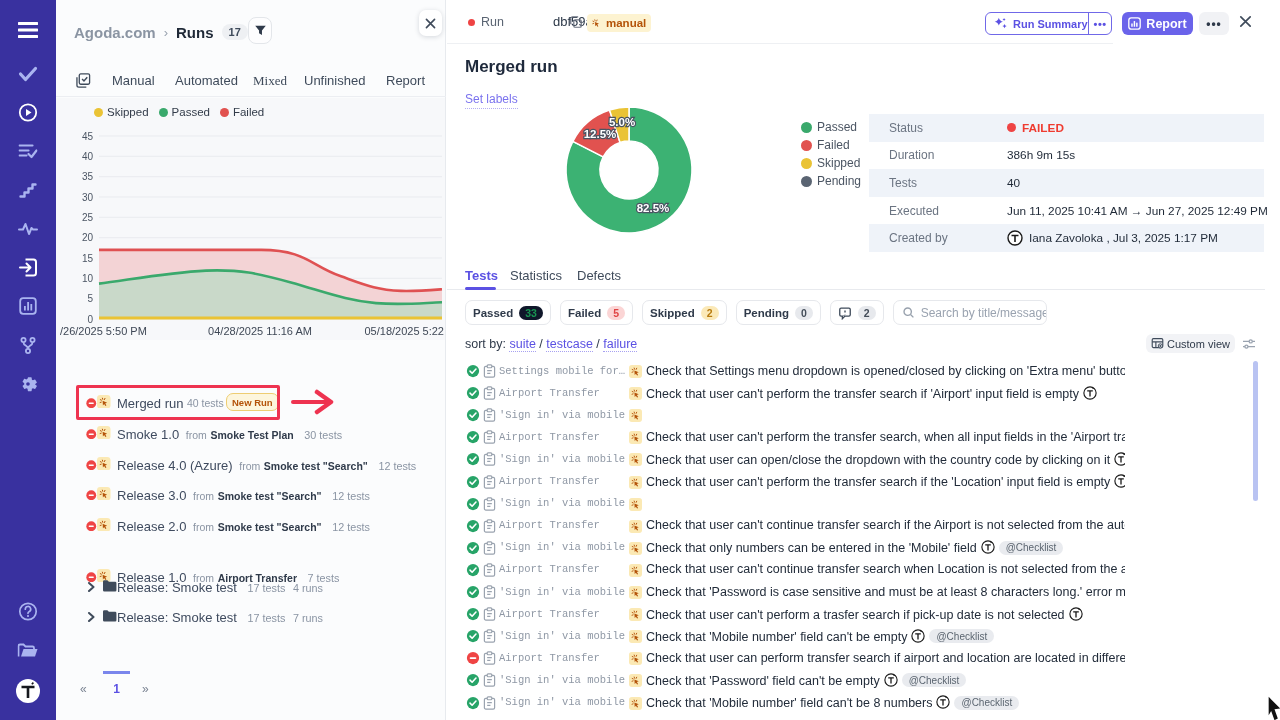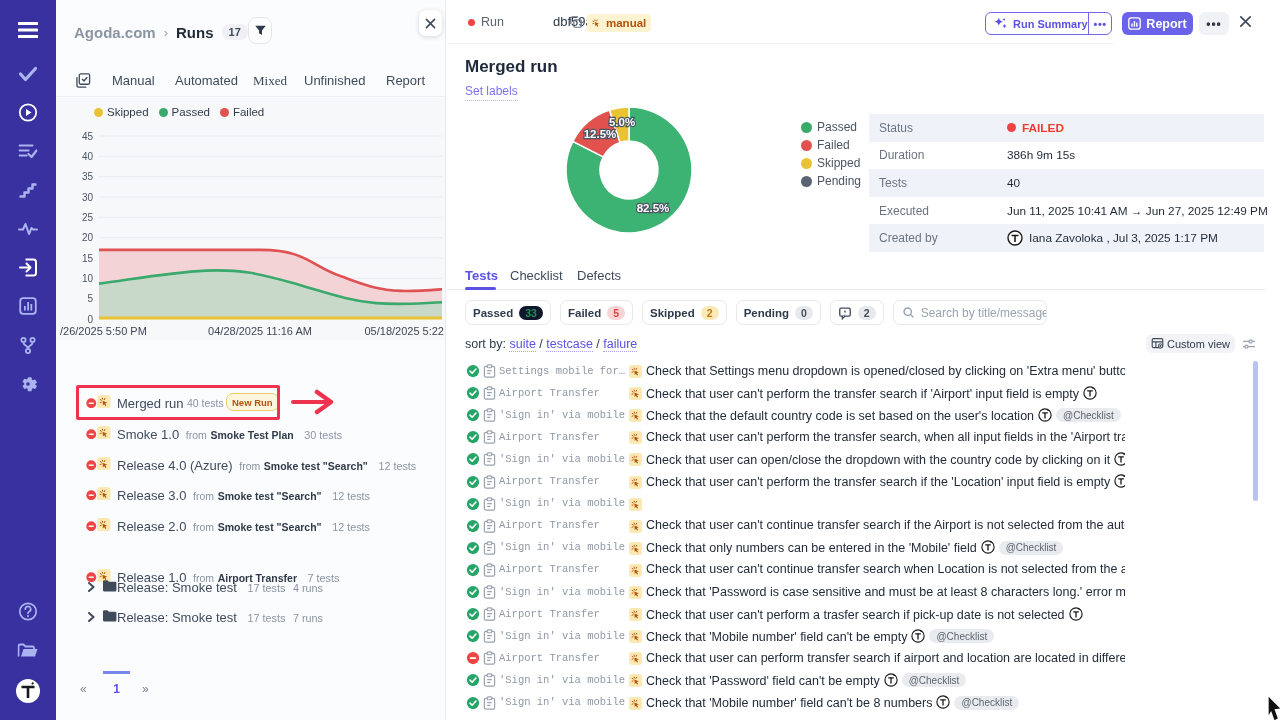--- a/index.html
+++ b/index.html
@@ -54,31 +54,31 @@
 #rhead .rlabel { position:absolute; left:34px; top:15px; font-size:12.5px; color:#5a6472; }
 #rhead .rid { position:absolute; left:60px; top:14px; font-size:13px; font-weight:400; color:#2c3848;margin-left:46px; }
 #manualbadge { position:absolute; left:140px; top:14px; height:18px; background:#fdf3d1; border-radius:4px; display:flex; align-items:center; padding:0 5px 0 3px; color:#b45309; font-weight:600; font-size:11.5px; }
 
 #runsummary { position:absolute; left:538px; top:12px; width:127px; height:23px; border:1px solid #7068e8; border-radius:6px; display:flex; align-items:center; color:#5b51e3; font-size:11px; font-weight:600; background:#fff; white-space:nowrap; }
 #reportbtn { position:absolute; left:675px; top:12px; width:71px; height:23px; background:#6a63ea; border-radius:6px; display:flex; align-items:center; justify-content:center; gap:5px; color:#fff; font-size:12.5px; font-weight:600; }
 #moregray { position:absolute; left:752px; top:12px; width:30px; height:23px; background:#f1f2f5; border-radius:6px; display:flex; align-items:center; justify-content:center; }
 #rclose { position:absolute; left:791px; top:14px; }
 
 #rtitle { position:absolute; left:18px; top:57px; font-size:17px; font-weight:700; color:#1e293b; }
-#setlabels { position:absolute; left:18px; top:84px; font-size:12px; color:#7a72ee; border-bottom:1px dotted #b3aef5; padding-bottom:2px; }
+#setlabels { position:absolute; left:18px; top:92px; font-size:12px; color:#7a72ee; border-bottom:1px dotted #b3aef5; padding-bottom:2px; }
 
 #donut { position:absolute; left:112px; top:100px; }
 #dlegend { position:absolute; left:354px; top:120px; font-size:12px; color:#4b5563; }
 #dlegend div { margin-bottom:4px; display:flex; align-items:center; }
 #dlegend .ld { width:11px; height:11px; border-radius:50%; margin-right:5px; }
 
 #itable { position:absolute; left:422px; top:114px; width:395px; }
 .irow { display:flex; height:27.6px; align-items:center; font-size:12px; white-space:nowrap; }
 .irow.odd { background:#eff3f9; }
-.irow .k { width:138px; padding-left:10px; color:#6b7482; flex:none; }
+.irow .k { width:138px; padding-left:20px; color:#6b7482; flex:none; }
 .irow .v { color:#1f2937; font-weight:500; font-size:11.8px; }
 
 #rtabs { position:absolute; left:0; top:266px; width:818px; height:24px; border-bottom:1px solid #e8eaee; }
 #rtabs .t { position:absolute; top:2px; font-size:13px; color:#3f4b5b; font-weight:500; }
 #rtabs .active { color:#5b51e3; font-weight:700; }
 #rtabs .bar { position:absolute; left:18px; top:21px; width:31px; height:3px; background:#5b51e3; border-radius:2px; }
 
 #chips { position:absolute; left:18px; top:300px; height:25px; display:flex; gap:9px; align-items:center; }
 .chip { height:25px; border:1px solid #e6e8ec; border-radius:7px; background:#fff; display:flex; align-items:center; gap:6px; padding:0 7px; font-size:11.5px; font-weight:600; color:#2f3a4a; white-space:nowrap; }
 .cbadge { border-radius:8px; font-size:10.5px; font-weight:600; padding:1px 6px; }
@@ -411,21 +411,21 @@
           <span class="k">Created by</span>
           <span class="v" style="display:flex;align-items:center;"><svg width="16" height="16" viewBox="0 0 16 16" style="margin-right:6px;">
               <circle cx="8" cy="8" r="7" fill="#fff" stroke="#1a1a1a" stroke-width="1.4"></circle>
               <path d="M4.5 5.5 H11.5 M8 5.5 V12" stroke="#1a1a1a" stroke-width="1.6" fill="none"></path>
             </svg>Iana Zavoloka , Jul 3, 2025 1:17 PM</span>
         </div>
   </div>
 
   <div id="rtabs">
     <span class="t active" style="left:18px;">Tests</span>
-    <span class="t" style="left:63px;">Checklist</span>
+    <span class="t" style="left:63px;">Statistics</span>
     <span class="t" style="left:130px;">Defects</span>
     <span class="bar"></span>
   </div>
 
   <div id="chips">
     <div class="chip">Passed<span class="cbadge" style="background:#0f172a;color:#189552;">33</span></div>
     <div class="chip">Failed<span class="cbadge" style="background:#fbd5d5;color:#e04444;">5</span></div>
     <div class="chip">Skipped<span class="cbadge" style="background:#fbe9b8;color:#b97c10;">2</span></div>
     <div class="chip">Pending<span class="cbadge" style="background:#e7e9ed;color:#444d59;">0</span></div>
     <div class="chip">
@@ -505,25 +505,20 @@
               <rect x="1.5" y="2.5" width="11" height="11.5" rx="1.5"></rect>
               <rect x="4.5" y="1" width="5" height="3" rx="1" fill="#fff"></rect>
               <path d="M4.5 7 h5 M4.5 10 h3.5"></path>
             </svg></span>
           <span class="suite">'Sign in' via mobile</span>
           <span class="mico"><svg width="13" height="13" viewBox="0 0 18 18">
               <rect width="18" height="18" rx="4" fill="#fbe9b4"></rect>
               <path d="M7.5 7.5 L13.5 10.2 L10.8 11.2 L12.6 13.8 L11.2 14.7 L9.5 12 L7.9 14 Z" fill="#b45309"></path>
               <path d="M7.2 4.2 l.5 1.6 M4.4 6.2 l1.5.7 M4.2 10 l1.5-.5 M10.6 4.5 l-.6 1.5" stroke="#b45309" stroke-width="1.3" stroke-linecap="round"></path>
             </svg></span>
-          <span class="ttl">Check that the default country code is set based on the user's location<svg class="ticon" width="14" height="14" viewBox="0 0 16 16">
-              <circle cx="8" cy="8" r="7" fill="#fff" stroke="#1a1a1a" stroke-width="1.3"></circle>
-              <path d="M4.8 5.6 H11.2 M8 5.6 V12" stroke="#1a1a1a" stroke-width="1.5" fill="none"></path>
-              <path d="M11 3.4 l1.4-1.4" stroke="#1a1a1a" stroke-width="1.2"></path>
-            </svg><span class="tbadge">@Checklist</span></span>
         </div>
         <div class="trow" style="top:66.30000000000001px;">
           <span class="sico"><svg width="14" height="14" viewBox="0 0 16 16">
               <circle cx="8" cy="8" r="7" fill="#27a468"></circle>
               <path d="M4.6 8.2 L7 10.6 L11.4 5.8" stroke="#fff" stroke-width="1.8" fill="none" stroke-linecap="round" stroke-linejoin="round"></path>
             </svg></span>
           <span class="clip"><svg width="13" height="14" viewBox="0 0 14 15" fill="none" stroke="#9aa3af" stroke-width="1.3">
               <rect x="1.5" y="2.5" width="11" height="11.5" rx="1.5"></rect>
               <rect x="4.5" y="1" width="5" height="3" rx="1" fill="#fff"></rect>
               <path d="M4.5 7 h5 M4.5 10 h3.5"></path>

